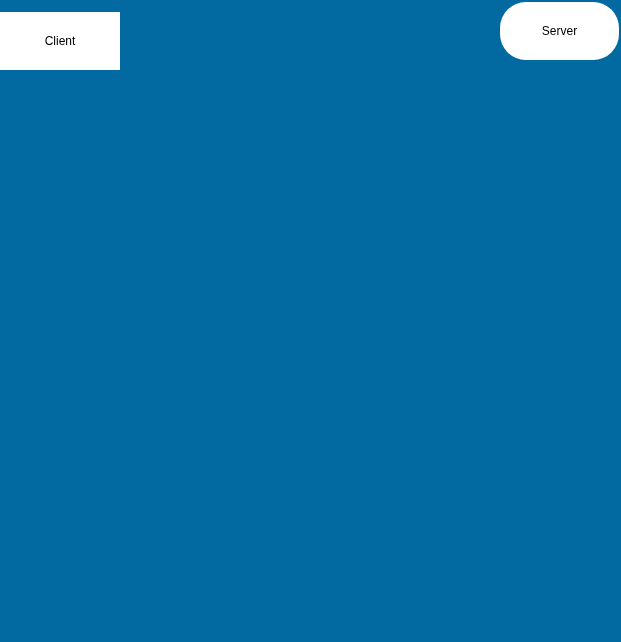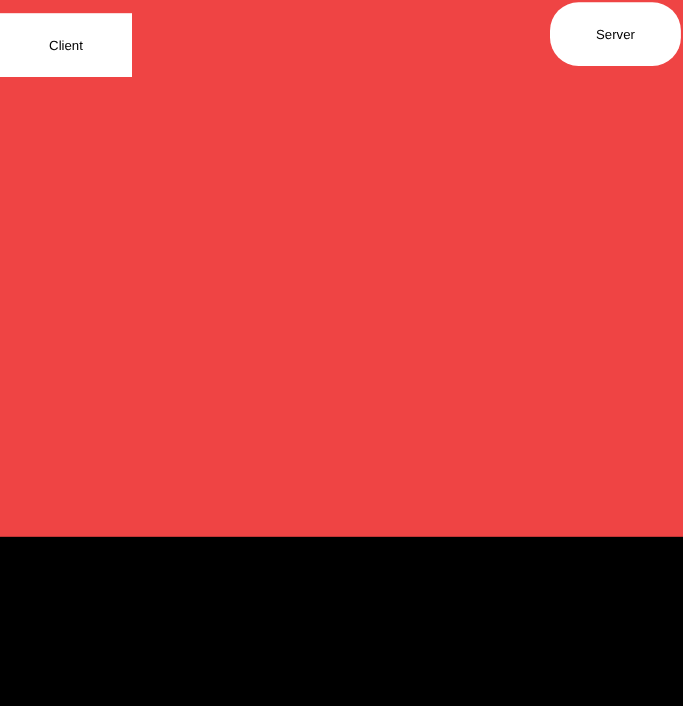--- a/index.html
+++ b/index.html
@@ -9,22 +9,22 @@
   body {
     width: 621px;
     height: 642px;
     background: #000000;
     overflow: hidden;
     font-family: "Liberation Sans", sans-serif;
   }
   .diagram-canvas {
     position: relative;
     width: 621px;
-    height: 488px;
-    background: #ef4444;
+    height: 642px;
+    background: #0369a1;
     text-decoration: underline;
   }
   .actor-box {
     position: absolute;
     background: #ffffff;
     display: flex;
     align-items: center;
     justify-content: center;
     box-sizing: border-box;
   }

